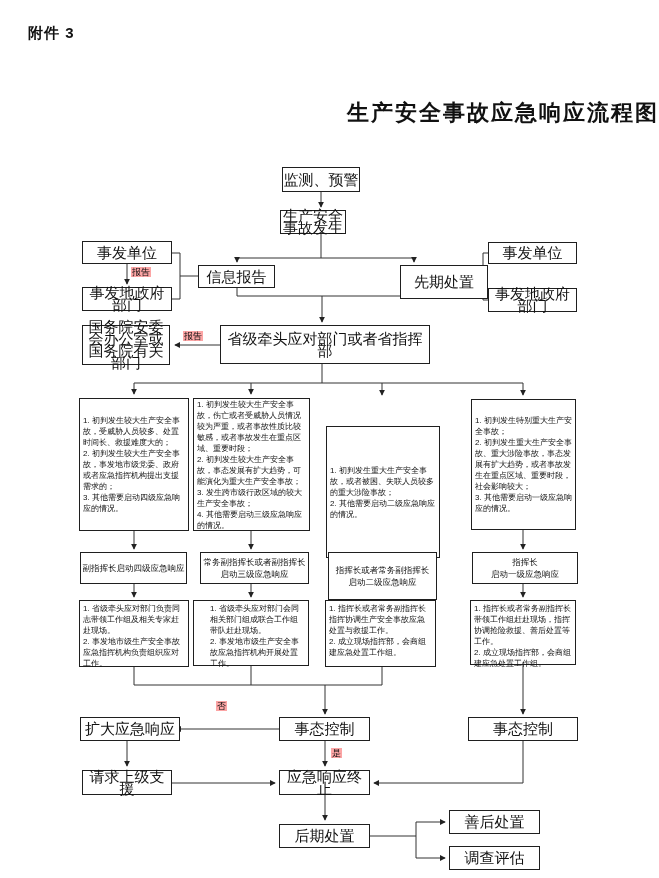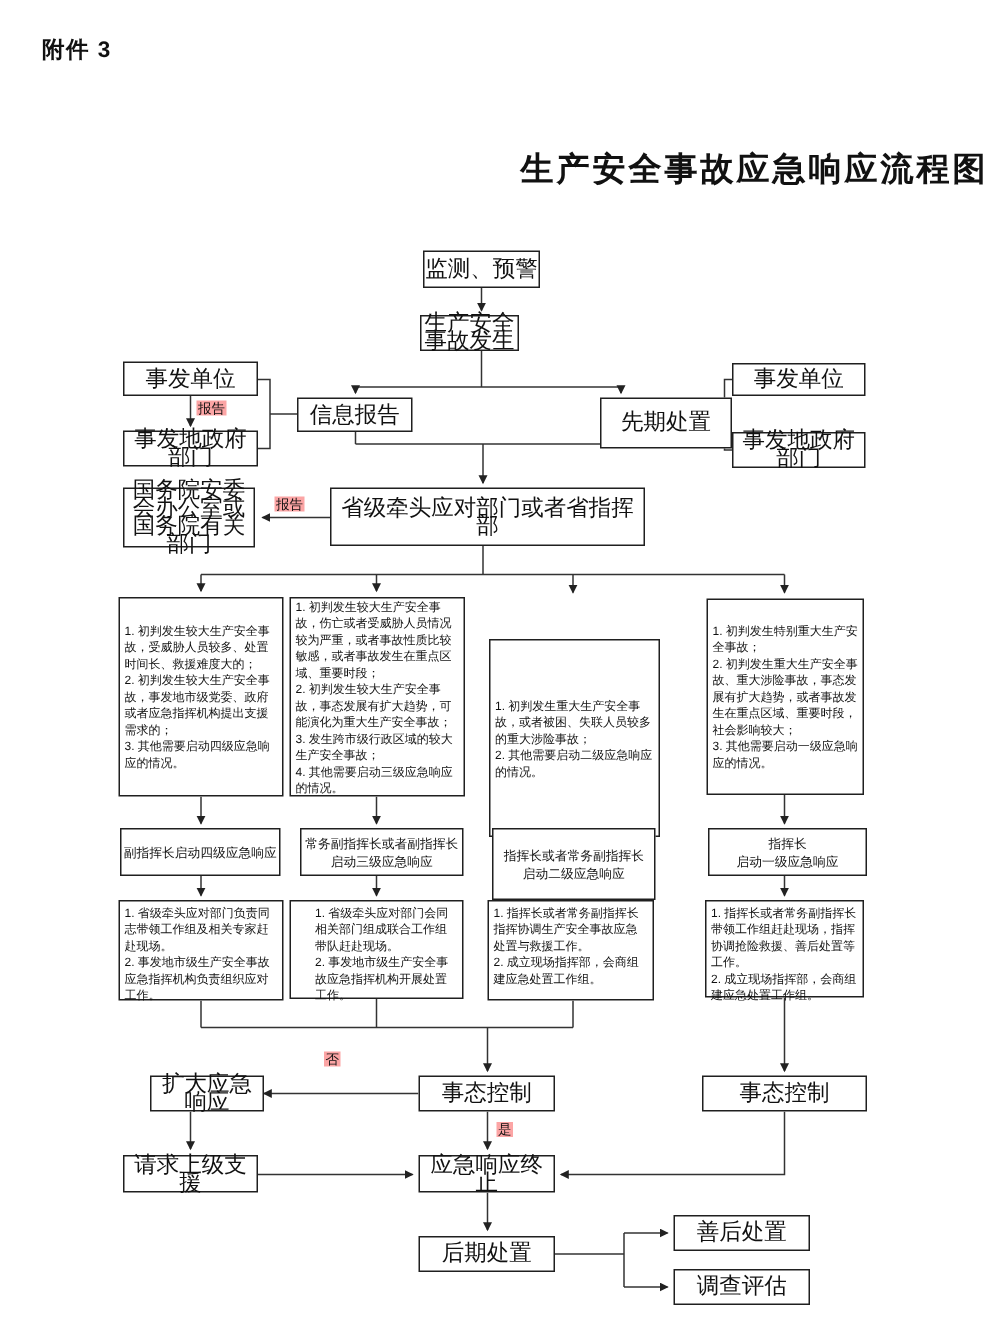--- a/index.html
+++ b/index.html
@@ -145,21 +145,21 @@
   <div class="box b2 act" style="left:193px;top:600px;width:116px;height:66px;padding-left:16px;">1. 省级牵头应对部门会同相关部门组成联合工作组带队赶赴现场。
 2. 事发地市级生产安全事故应急指挥机构开展处置工作。</div>
   <div class="box b2 act" style="left:325px;top:600px;width:111px;height:67px;">1. 指挥长或者常务副指挥长指挥协调生产安全事故应急处置与救援工作。
 2. 成立现场指挥部，会商组建应急处置工作组。</div>
   <div class="box b2 act" style="left:470px;top:600px;width:106px;height:65px;">1. 指挥长或者常务副指挥长带领工作组赶赴现场，指挥协调抢险救援、善后处置等工作。
 2. 成立现场指挥部，会商组建应急处置工作组。</div>
 
   <span class="lbl" style="left:216px;top:701px;">否</span>
   <span class="lbl" style="left:331px;top:748px;">是</span>
 
-  <div class="box" style="left:100px;top:717px;width:76px;height:24px;">扩大应急响应</div>
+  <div class="box" style="left:80px;top:717px;width:100px;height:24px;">扩大应急响应</div>
   <div class="box" style="left:279px;top:717px;width:91px;height:24px;">事态控制</div>
   <div class="box" style="left:468px;top:717px;width:110px;height:24px;">事态控制</div>
 
   <div class="box" style="left:82px;top:770px;width:90px;height:25px;">请求上级支援</div>
   <div class="box" style="left:279px;top:770px;width:91px;height:25px;">应急响应终止</div>
 
   <div class="box" style="left:279px;top:824px;width:91px;height:24px;">后期处置</div>
   <div class="box" style="left:449px;top:810px;width:91px;height:24px;">善后处置</div>
   <div class="box" style="left:449px;top:846px;width:91px;height:24px;">调查评估</div>
 

